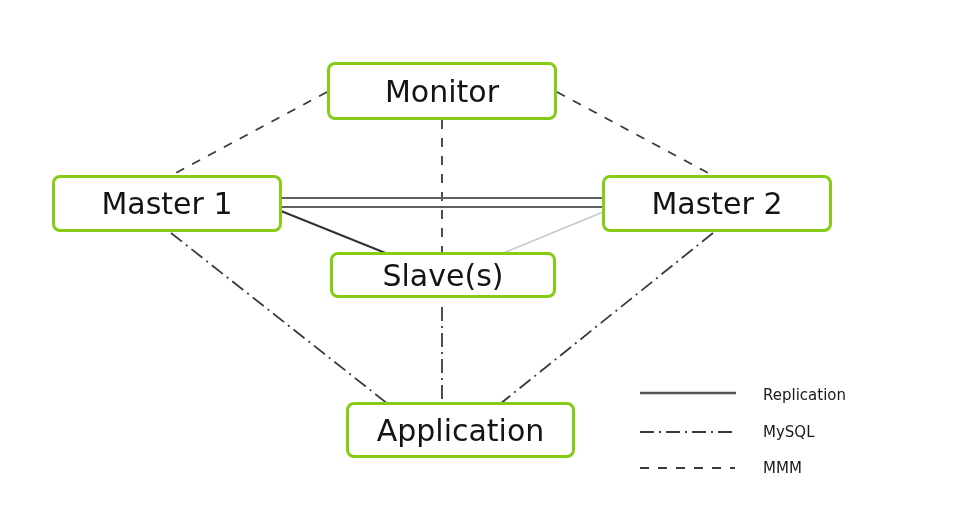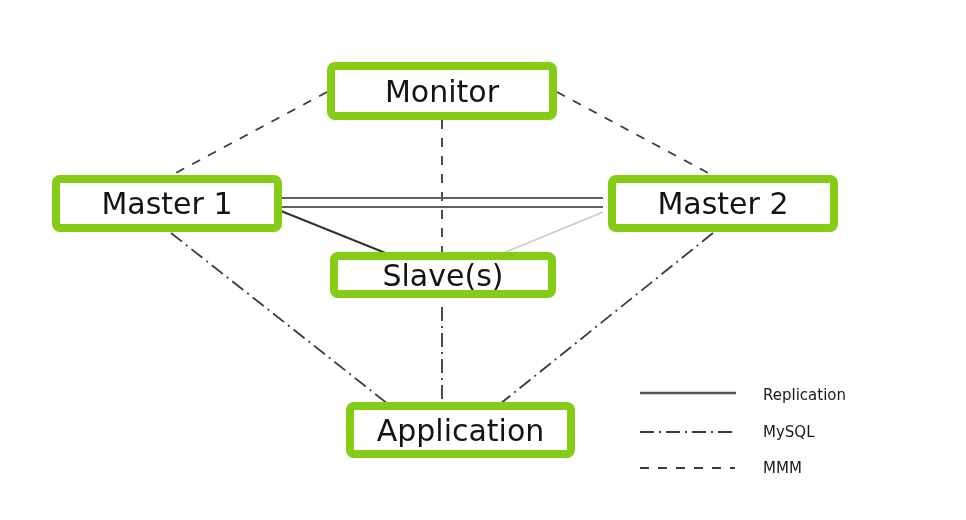--- a/index.html
+++ b/index.html
@@ -19,32 +19,32 @@
     position: absolute;
     left: 0;
     top: 0;
     width: 966px;
     height: 520px;
   }
   .node {
     position: absolute;
     box-sizing: border-box;
     background: #ffffff;
-    border: 8px solid #84cc16;
+    border: 3px solid #84cc16;
     border-radius: 8px;
     display: flex;
     align-items: center;
     justify-content: center;
     font-size: 30px;
     color: #141414;
     white-space: nowrap;
   }
   #node-monitor     { left: 327px; top:  62px; width: 230px; height: 58px; }
   #node-master1     { left:  52px; top: 175px; width: 230px; height: 57px; }
-  #node-master2     { left: 602px; top: 175px; width: 230px; height: 57px; margin-left: 6px; }
+  #node-master2     { left: 602px; top: 175px; width: 230px; height: 57px; }
   #node-slaves      { left: 330px; top: 252px; width: 226px; height: 46px; }
   #node-application { left: 346px; top: 402px; width: 229px; height: 56px; }
 
   .edge-mmm {
     stroke: #3a3a3a;
     stroke-width: 1.8;
     stroke-dasharray: 9 9;
     fill: none;
   }
   .edge-mysql {

